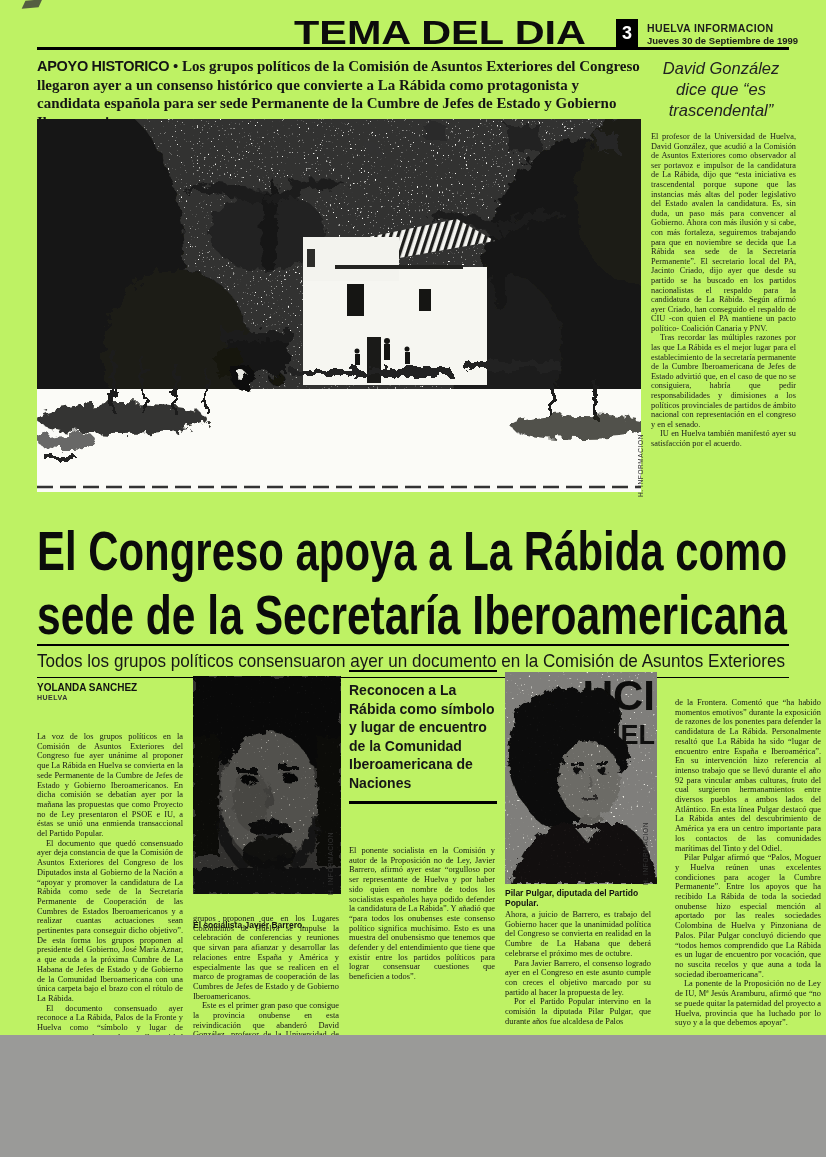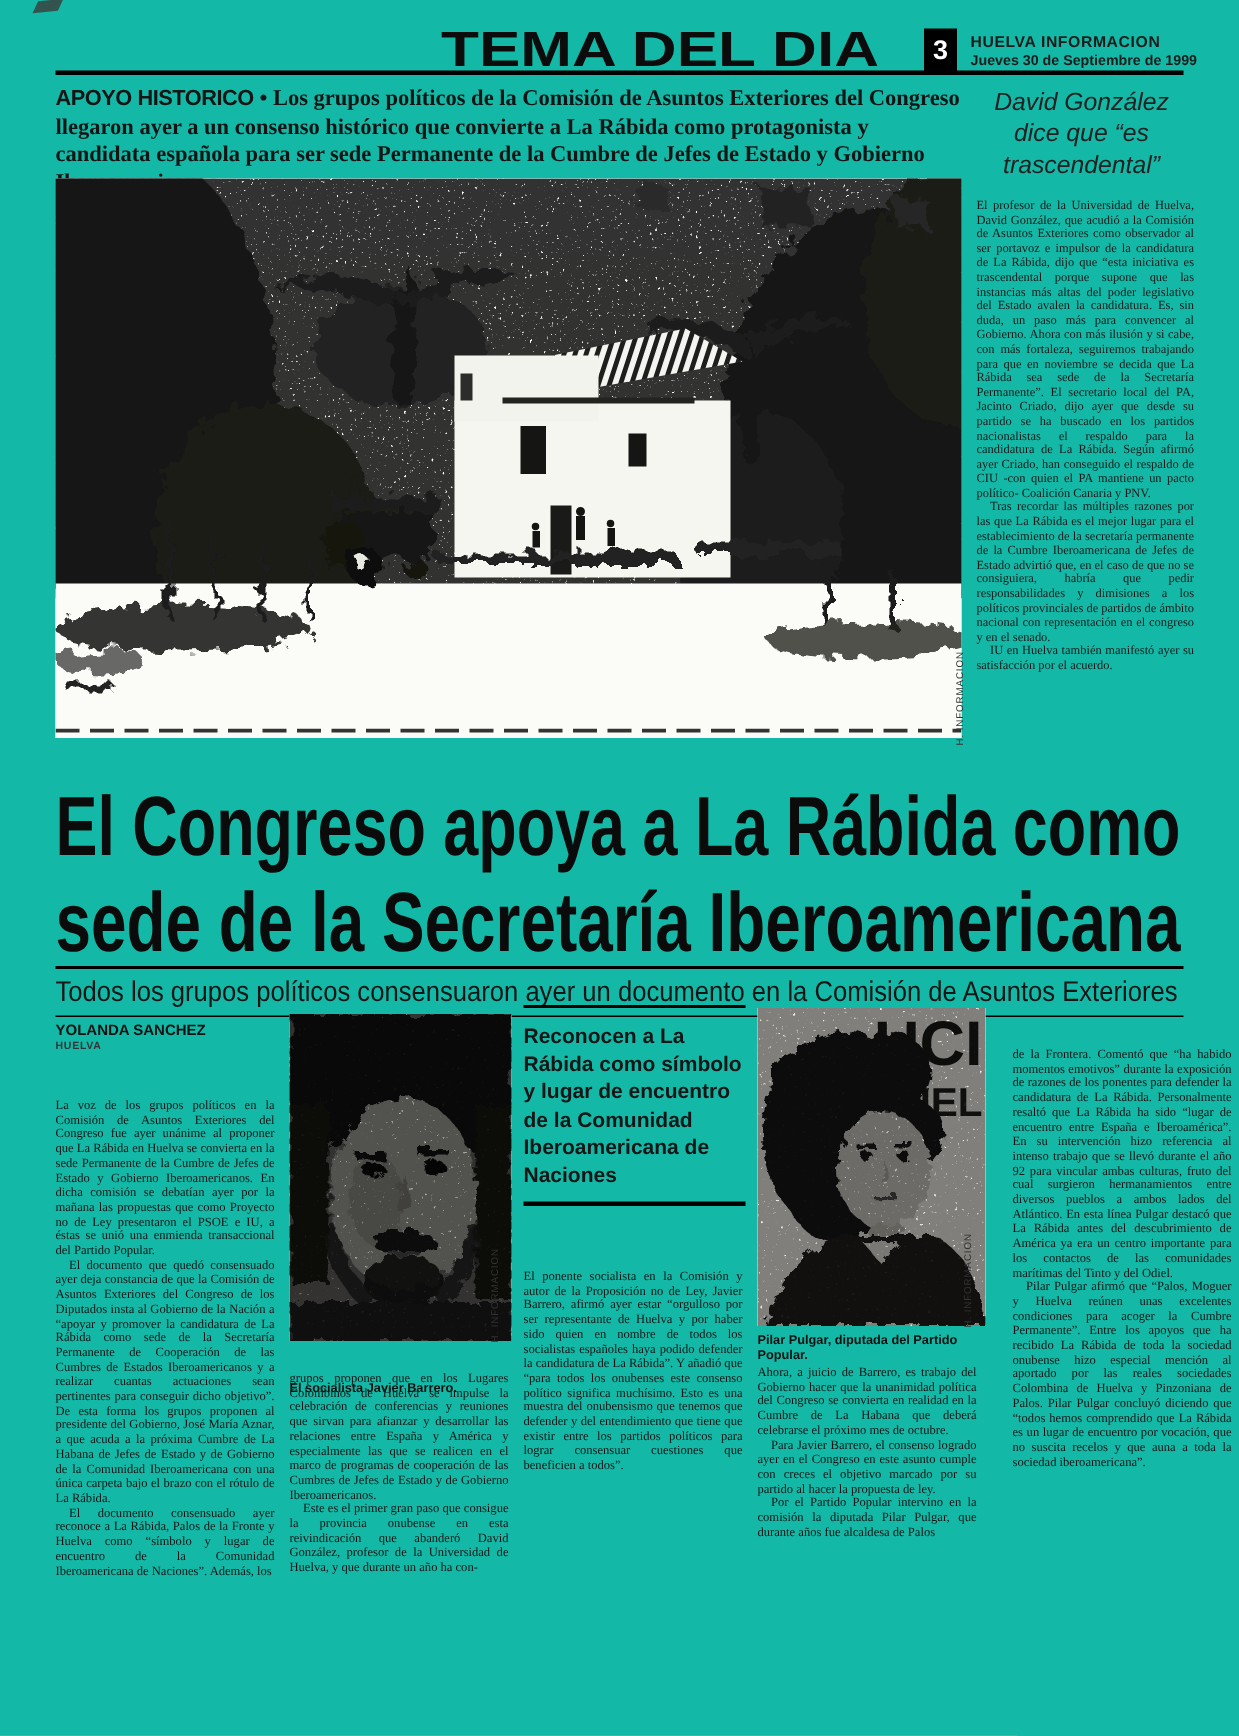--- a/index.html
+++ b/index.html
@@ -1,18 +1,18 @@
 <!DOCTYPE html>
 <html><head>
 <meta charset="utf-8">
 <style>
   html,body{margin:0;padding:0;background:#9a9a98;}
   .page{
-    position:relative;width:826px;height:1157px;margin:0 auto;
-    background:#14b8a6;color:#111;overflow:hidden;
+    position:relative;width:826px;height:1035px;margin:0 auto;
+    background:#bef264;color:#111;overflow:hidden;
     font-family:"Liberation Serif",serif;
   }
   .abs{position:absolute;}
   .rule{position:absolute;background:#000;}
   .artifact{position:absolute;left:24px;top:0;width:16px;height:8px;background:#3a3a38;transform:skewX(-30deg) rotate(-6deg);opacity:.8;}
 
   
   .pagebox{position:absolute;left:616px;top:19px;width:22px;height:29px;background:#000;color:#fff;
     font-family:"Liberation Sans",sans-serif;font-weight:bold;font-size:18px;line-height:29px;text-align:center;}
   .papername{position:absolute;left:647px;top:22px;font-family:"Liberation Sans",sans-serif;
@@ -281,15 +281,16 @@
   <div class="capt" style="left:505px;top:888px;width:152px;">Pilar Pulgar, diputada del Partido Popular.</div>
   <div class="col" style="left:505px;top:910px;">
     <p>Ahora, a juicio de Barrero, es trabajo del Gobierno hacer que la unanimidad política del Congreso se convierta en realidad en la Cumbre de La Habana que deberá celebrarse el próximo mes de octubre.</p>
     <p>Para Javier Barrero, el consenso logrado ayer en el Congreso en este asunto cumple con creces el objetivo marcado por su partido al hacer la propuesta de ley.</p>
     <p>Por el Partido Popular intervino en la comisión la diputada Pilar Pulgar, que durante años fue alcaldesa de Palos</p>
   </div>
 
   <div class="col" style="left:675px;top:670px;margin-top:28px;">
     <p>de la Frontera. Comentó que “ha habido momentos emotivos” durante la exposición de razones de los ponentes para defender la candidatura de La Rábida. Personalmente resaltó que La Rábida ha sido “lugar de encuentro entre España e Iberoamérica”. En su intervención hizo referencia al intenso trabajo que se llevó durante el año 92 para vincular ambas culturas, fruto del cual surgieron hermanamientos entre diversos pueblos a ambos lados del Atlántico. En esta línea Pulgar destacó que La Rábida antes del descubrimiento de América ya era un centro importante para los contactos de las comunidades marítimas del Tinto y del Odiel.</p>
     <p>Pilar Pulgar afirmó que “Palos, Moguer y Huelva reúnen unas excelentes condiciones para acoger la Cumbre Permanente”. Entre los apoyos que ha recibido La Rábida de toda la sociedad onubense hizo especial mención al aportado por las reales sociedades Colombina de Huelva y Pinzoniana de Palos. Pilar Pulgar concluyó diciendo que “todos hemos comprendido que La Rábida es un lugar de encuentro por vocación, que no suscita recelos y que auna a toda la sociedad iberoamericana”.</p>
+    <p>La ponente de la Proposición no de Ley de IU, Mª Jesús Aramburu, afirmó que “no se puede quitar la paternidad del proyecto a Huelva, provincia que ha luchado por lo suyo y a la que debemos apoyar”.</p>
   </div>
 
 </div>
 
 </body></html>

